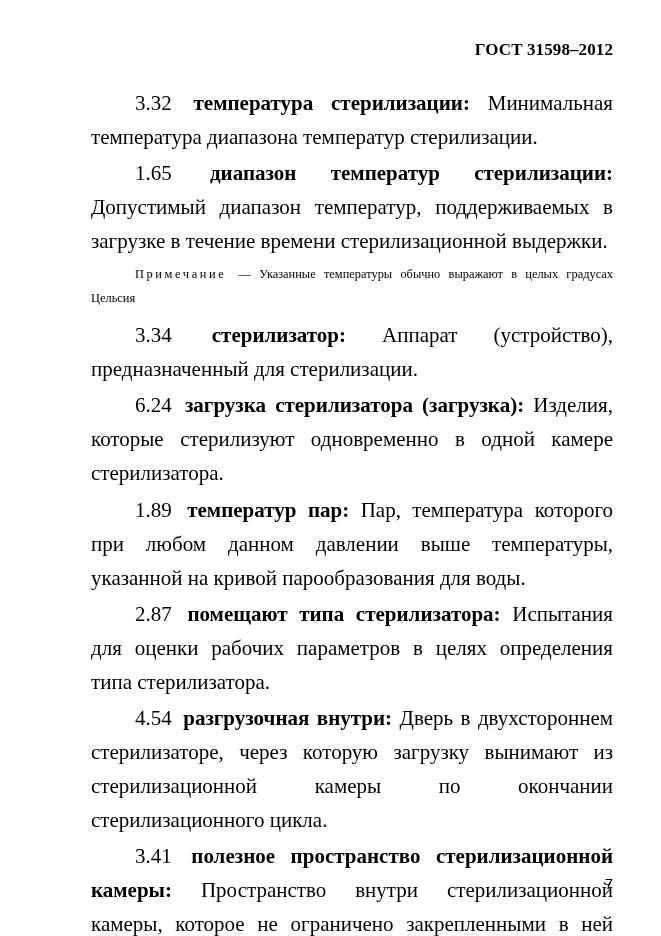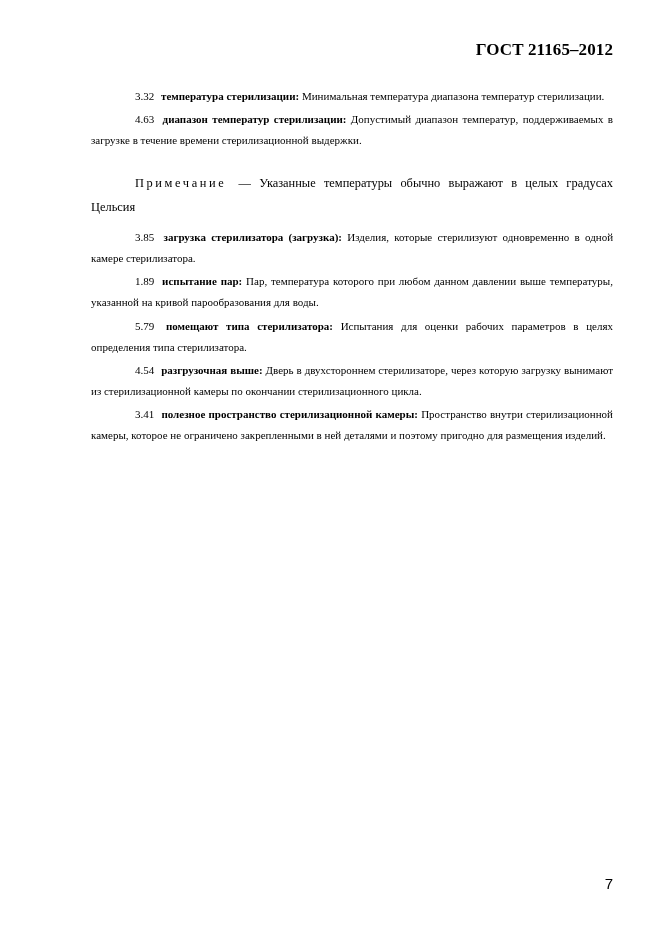--- a/index.html
+++ b/index.html
@@ -23,100 +23,105 @@
       font-size: 17px;
       letter-spacing: 0.1px;
     }
     .content {
       position: absolute;
       left: 91px;
       top: 86px;
       width: 522px;
     }
     .para {
-      font-size: 11px;
-      line-height: 21px;
+      font-size: 21px;
+      line-height: 34px;
       text-align: justify;
       text-indent: 44px;
       margin: 0 0 2.2px 0;
     }
     .para .num {
       margin-right: 4px;
     }
     .para .term {
       font-weight: bold;
     }
     .note {
       font-size: 12.4px;
       line-height: 24px;
       text-align: justify;
       text-indent: 44px;
-      margin: 20px 0 8px 0;
+      margin: 4px 0 8px 0;
     }
     .note .note-label {
       letter-spacing: 2.6px;
       margin-right: 4px;
     }
     .page-number {
       position: absolute;
       right: 48px;
       top: 875px;
       font-family: "Liberation Sans", "DejaVu Sans", sans-serif;
       font-size: 15px;
     }
   </style>
 </head>
 <body>
 
-<div class="header">ГОСТ 21165–2012</div>
+<div class="header">ГОСТ 31598–2012</div>
 
 <div class="content">
 
   <p class="para">
     <span class="num">3.32</span>
     <span class="term">температура стерилизации:</span>
     <span>Минимальная температура диапазона температур стерилизации.</span>
   </p>
 
   <p class="para">
-    <span class="num">4.63</span>
+    <span class="num">1.65</span>
     <span class="term">диапазон температур стерилизации:</span>
     <span>Допустимый диапазон температур, поддерживаемых в загрузке в течение времени стерилизационной выдержки.</span>
   </p>
 
   <p class="note">
     <span class="note-label">Примечание</span>
     <span>—</span>
     <span>Указанные температуры обычно выражают в целых градусах Цельсия</span>
   </p>
 
+  <p class="para">
+    <span class="num">3.34</span>
+    <span class="term">стерилизатор:</span>
+    <span>Аппарат (устройство), предназначенный для стерилизации.</span>
+  </p>
 
 
   <p class="para">
-    <span class="num">3.85</span>
+    <span class="num">6.24</span>
     <span class="term">загрузка стерилизатора (загрузка):</span>
     <span>Изделия, которые стерилизуют одновременно в одной камере стерилизатора.</span>
   </p>
 
   <p class="para">
     <span class="num">1.89</span>
-    <span class="term">испытание пар:</span>
+    <span class="term">температур пар:</span>
     <span>Пар, температура которого при любом данном давлении выше температуры, указанной на кривой парообразования для воды.</span>
   </p>
 
 
   <p class="para">
-    <span class="num">5.79</span>
+    <span class="num">2.87</span>
     <span class="term">помещают типа стерилизатора:</span>
     <span>Испытания для оценки рабочих параметров в целях определения типа стерилизатора.</span>
   </p>
 
   <p class="para">
     <span class="num">4.54</span>
-    <span class="term">разгрузочная выше:</span>
+    <span class="term">разгрузочная внутри:</span>
     <span>Дверь в двухстороннем стерилизаторе, через которую загрузку вынимают из стерилизационной камеры по окончании стерилизационного цикла.</span>
   </p>
 
   <p class="para">
     <span class="num">3.41</span>
     <span class="term">полезное пространство стерилизационной камеры:</span>
     <span>Пространство внутри стерилизационной камеры, которое не ограничено закрепленными в ней деталями и поэтому пригодно для размещения изделий.</span>
   </p>
 
 

